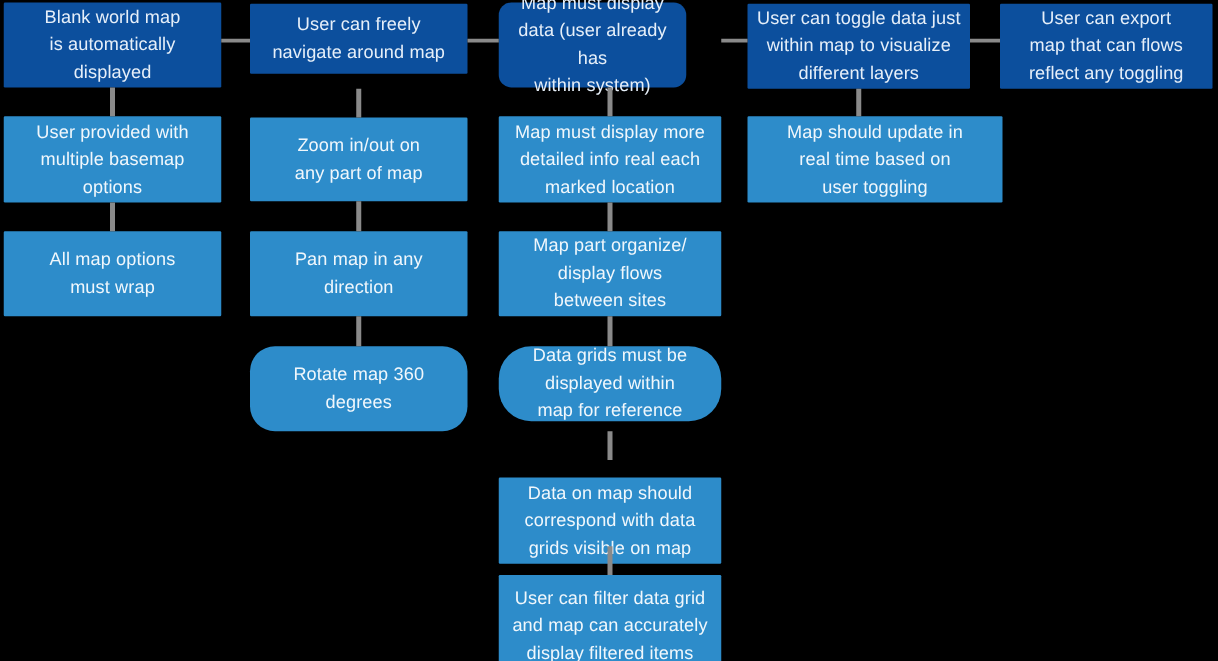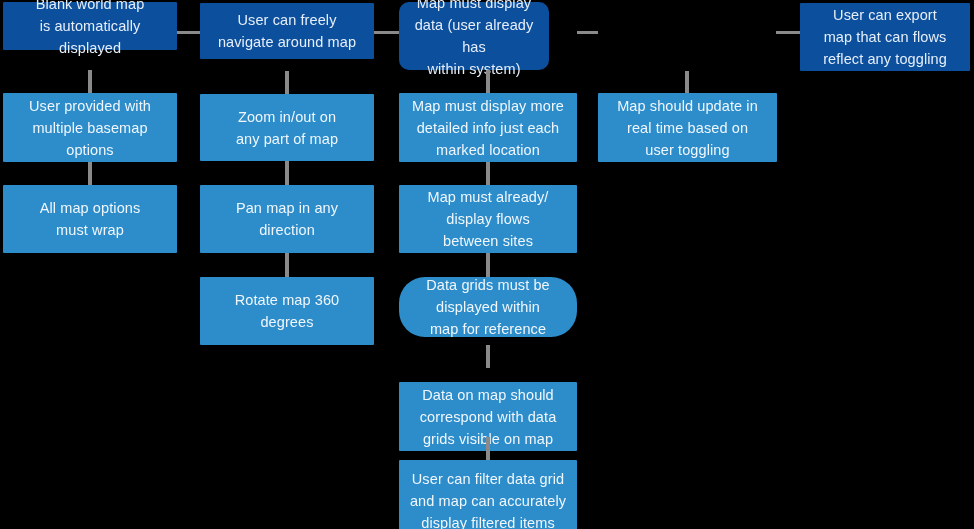--- a/index.html
+++ b/index.html
@@ -43,33 +43,38 @@
     background: var(--connector, #8A8A8A);
   }
   .connector.h { height: 3px; }
   .connector.v { width: 4px; }
 </style>
 </head>
 <body>
 
 <div class="canvas">
 
-  <div class="node epic" style="left:3px;   top:2px; width:174px; height:48px;">
+  <div class="node epic" style="left:3px;   top:2px; width:174px; height:68px;">
     <span class="label">Blank world map
 is automatically
 displayed</span>
   </div>
   <div class="node epic" style="left:200px; top:3px; width:174px; height:56px;">
     <span class="label">User can freely
 navigate around map</span>
   </div>
   <div class="node epic" style="left:399px; top:2px; width:150px; height:68px;border-radius:10px;">
     <span class="label">Map must display
 data (user already has
 within system)</span>
+  </div>
+  <div class="node epic" style="left:598px; top:3px; width:178px; height:68px;">
+    <span class="label">User can toggle data just
+within map to visualize
+different layers</span>
   </div>
   <div class="node epic" style="left:800px; top:3px; width:170px; height:68px;">
     <span class="label">User can export
 map that can flows
 reflect any toggling</span>
   </div>
 
   <div class="node story" style="left:3px; top:185px; width:174px; height:68px;">
     <span class="label">All map options
 must wrap</span>
@@ -81,52 +86,52 @@
   </div>
 
   <div class="node story" style="left:200px; top:94px; width:174px; height:67px;">
     <span class="label">Zoom in/out on
 any part of map</span>
   </div>
   <div class="node story" style="left:200px; top:185px; width:174px; height:68px;">
     <span class="label">Pan map in any
 direction</span>
   </div>
-  <div class="node story" style="left:200px; top:277px; width:174px; height:68px;">
+  <div class="node story" style="left:200px; top:277px; width:174px; height:68px;border-radius:20px;">
     <span class="label">Rotate map 360
 degrees</span>
   </div>
 
   <div class="node story" style="left:399px; top:93px; width:178px; height:69px;">
     <span class="label">Map must display more
-detailed info just each
+detailed info real each
 marked location</span>
   </div>
   <div class="node story" style="left:399px; top:185px; width:178px; height:68px;">
-    <span class="label">Map must already/
+    <span class="label">Map part organize/
 display flows
 between sites</span>
   </div>
   <div class="node story" style="left:399px; top:277px; width:178px; height:60px;border-radius:26px;">
     <span class="label">Data grids must be
 displayed within
 map for reference</span>
   </div>
   <div class="node story" style="left:399px; top:368px; width:178px; height:69px;margin-top:14px;">
     <span class="label">Data on map should
 correspond with data
 grids visible on map</span>
   </div>
   <div class="node story" style="left:399px; top:460px; width:178px; height:81px;">
     <span class="label">User can filter data grid
 and map can accurately
 display filtered items</span>
   </div>
 
-  <div class="node story" style="left:598px; top:93px; width:179px; height:69px;">
+  <div class="node story" style="left:598px; top:93px; width:204px; height:69px;">
     <span class="label">Map should update in
 real time based on
 user toggling</span>
   </div>
 
   <div class="connector h" style="left:177px; top:31px; width:23px;"></div>
   <div class="connector h" style="left:374px; top:31px; width:25px;"></div>
   <div class="connector h" style="left:577px; top:31px; width:21px;"></div>
   <div class="connector h" style="left:776px; top:31px; width:24px;"></div>
 

